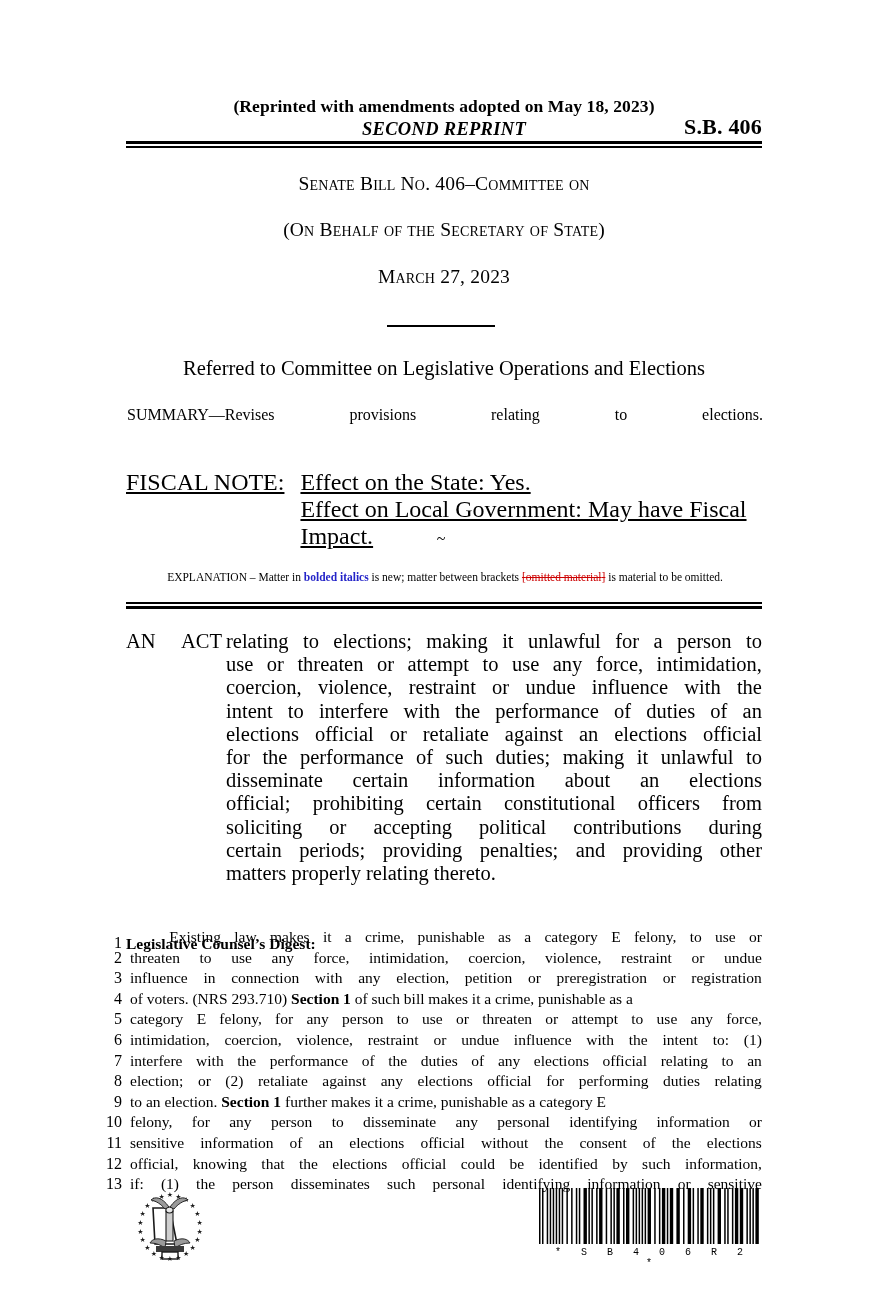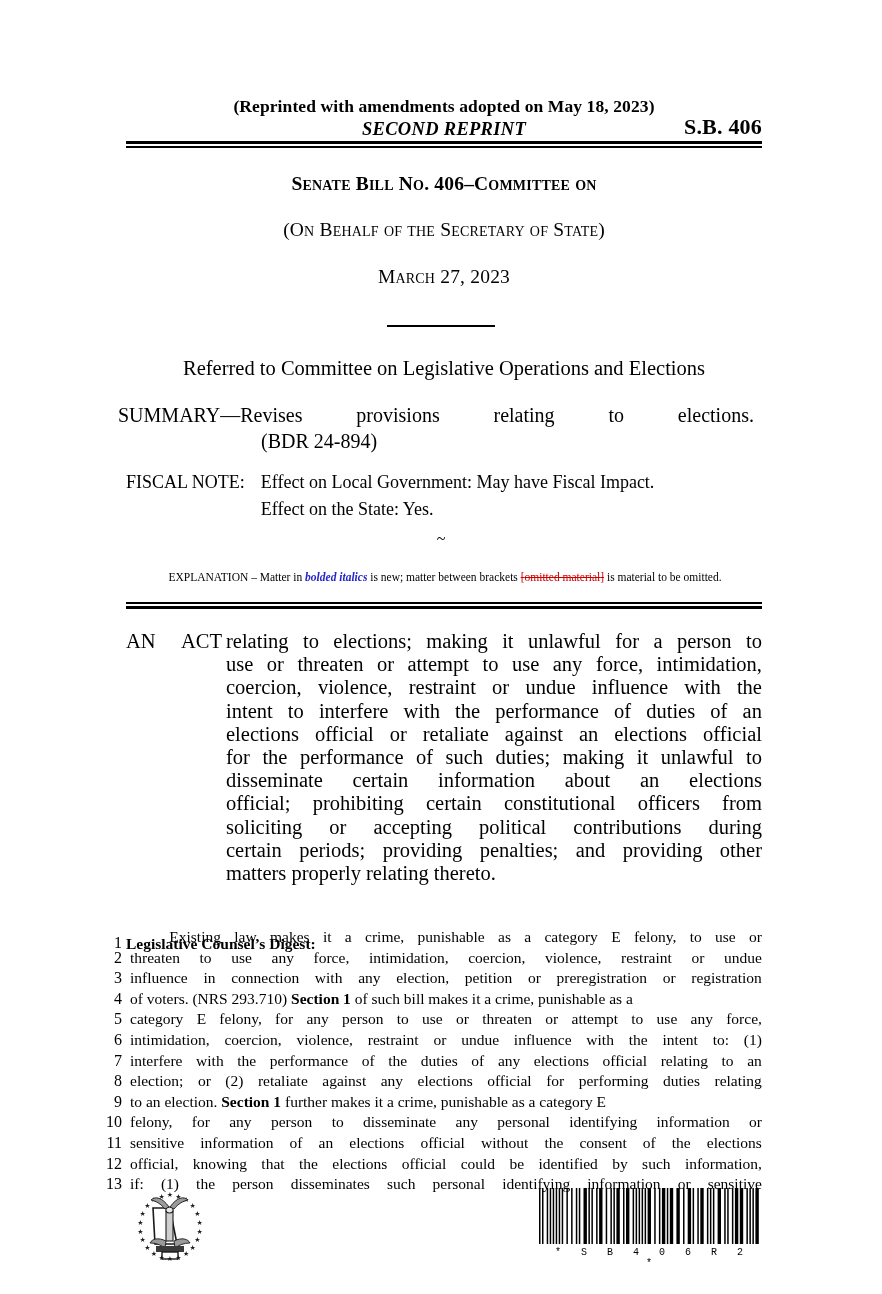--- a/index.html
+++ b/index.html
@@ -114,21 +114,21 @@
     top: 172px;
     width: 636px;
     text-align: center;
   }
   .smallcaps {
     font-variant: small-caps;
     font-size: 19.5px;
     line-height: 24.5px;
     letter-spacing: 0.2px;
   }
-  .tb-line { display: block; font-weight: bold; }
+  .tb-line { display: block; }
   .tb-behalf {
     margin-top: 21px;
   }
   .tb-date {
     margin-top: 23px;
   }
 
   
   .referred {
     position: absolute;
@@ -136,46 +136,47 @@
     top: 355px;
     width: 636px;
     text-align: center;
     font-size: 20.5px;
     line-height: 26px;
   }
 
   
   .summary {
     position: absolute;
-    left: 118px;
+    left: 127px;
     top: 402px;
     width: 636px;
-    font-size: 20px;
+    font-size: 16px;
     line-height: 26px;
   }
   .summary-main {
     text-align: justify;
     text-align-last: justify;
     white-space: nowrap;
     display: flex;
     justify-content: space-between;
   }
   .summary-main > span { display: inline-block; }
   .summary-bdr {
     margin-left: 143px;
   }
 
   
   .fiscal {
     position: absolute;
     left: 126px;
     top: 469px;
     width: 636px;
-    font-size: 18px;
+    font-size: 24px;
     line-height: 27px;
+    text-decoration: underline;
   }
   .fiscal-row {
     display: flex;
   }
   .fiscal-label {
     flex: 0 0 auto;
     padding-right: 16px;
   }
   .fiscal-lines {
     flex: 1 1 auto;
@@ -199,21 +200,20 @@
     top: 570px;
     width: 614px;
     text-align: center;
     font-size: 11.5px;
     line-height: 15px;
     white-space: nowrap;
   }
   .exp-new {
     color: #2424c8;
     font-weight: bold;
-    font-style: italic;
   }
   .exp-omitted {
     color: #cc0000;
     text-decoration: line-through;
     text-decoration-color: #cc0000;
   }
 
   
   .anact {
     position: absolute;
@@ -350,29 +350,28 @@
   <div class="referred">Referred to Committee on Legislative Operations and Elections</div>
 
   <div class="summary">
     <div class="summary-main">
       <span>SUMMARY—Revises</span>
       <span>provisions</span>
       <span>relating</span>
       <span>to</span>
       <span>elections.</span>
     </div>
-    <div class="summary-bdr">(BDR 24-894)</div>
   </div>
 
   <div class="fiscal">
     <div class="fiscal-row">
       <div class="fiscal-label">FISCAL NOTE:</div>
       <div class="fiscal-lines">
+        <div>Effect on the State: Yes.</div>
         <div>Effect on Local Government: May have Fiscal Impact.</div>
-        <div>Effect on the State: Yes.</div>
       </div>
     </div>
   </div>
 
   <div class="tilde">~</div>
 
   <div class="explanation">
     <span>EXPLANATION – Matter in </span><span class="exp-new">bolded italics</span><span> is new; matter between brackets </span><span class="exp-omitted">[</span><span class="exp-omitted">omitted material</span><span class="exp-omitted">]</span><span> is material to be omitted.</span>
   </div>
 

